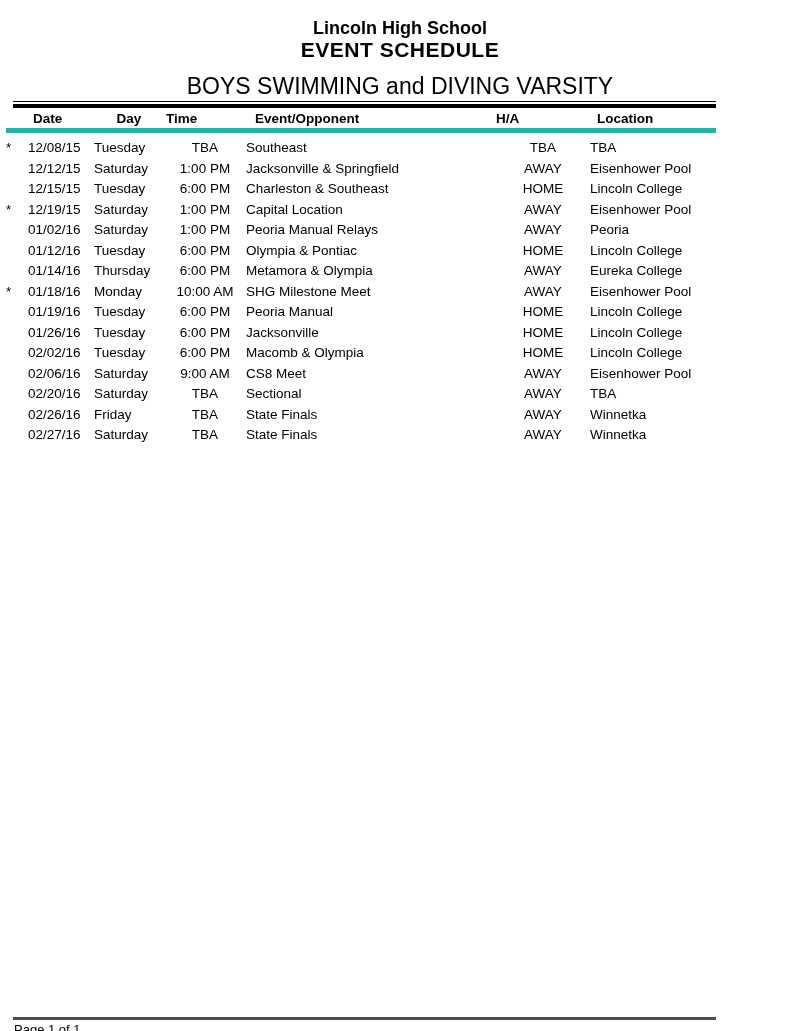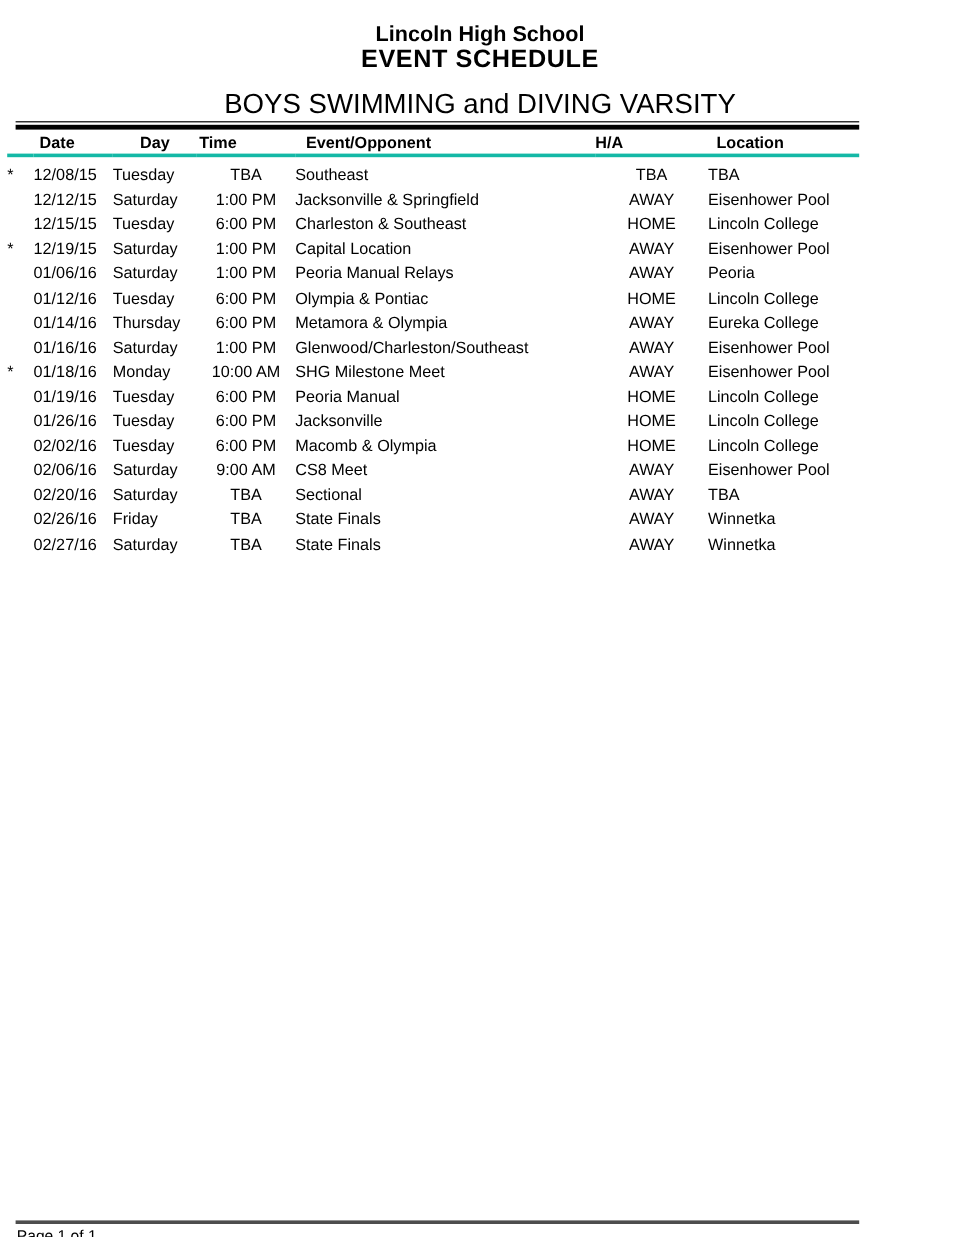--- a/index.html
+++ b/index.html
@@ -76,21 +76,21 @@
   .col-ha   { width: 94px; }
   .col-loc  { width: 200px; }
 
   table.schedule th {
     font-size: 13.5px;
     font-weight: bold;
     height: 20px;
     vertical-align: middle;
     padding: 0;
     text-align: left;
-    border-bottom: 3px solid #14b8a6;
+    border-bottom: 5px solid #14b8a6;
   }
   table.schedule th.c-date { padding-left: 5px; }
   table.schedule th.c-day  { text-align: center; }
   table.schedule th.c-time { padding-left: 2px; }
   table.schedule th.c-event{ padding-left: 9px; }
   table.schedule th.c-ha   { text-align: left; }
   table.schedule th.c-loc  { padding-left: 7px; }
 
   table.schedule td {
     font-size: 13.5px;
@@ -197,21 +197,21 @@
       <td class="c-star">*</td>
       <td class="c-date">12/19/15</td>
       <td class="c-day">Saturday</td>
       <td class="c-time">1:00 PM</td>
       <td class="c-event">Capital Location</td>
       <td class="c-ha">AWAY</td>
       <td class="c-loc">Eisenhower Pool</td>
     </tr>
         <tr>
       <td class="c-star"></td>
-      <td class="c-date">01/06/16</td>
+      <td class="c-date">01/02/16</td>
       <td class="c-day">Saturday</td>
       <td class="c-time">1:00 PM</td>
       <td class="c-event">Peoria Manual Relays</td>
       <td class="c-ha">AWAY</td>
       <td class="c-loc">Peoria</td>
     </tr>
         <tr>
       <td class="c-star"></td>
       <td class="c-date">01/12/16</td>
       <td class="c-day">Tuesday</td>
@@ -221,29 +221,20 @@
       <td class="c-loc">Lincoln College</td>
     </tr>
         <tr>
       <td class="c-star"></td>
       <td class="c-date">01/14/16</td>
       <td class="c-day">Thursday</td>
       <td class="c-time">6:00 PM</td>
       <td class="c-event">Metamora &amp; Olympia</td>
       <td class="c-ha">AWAY</td>
       <td class="c-loc">Eureka College</td>
-    </tr>
-        <tr>
-      <td class="c-star"></td>
-      <td class="c-date">01/16/16</td>
-      <td class="c-day">Saturday</td>
-      <td class="c-time">1:00 PM</td>
-      <td class="c-event">Glenwood/Charleston/Southeast</td>
-      <td class="c-ha">AWAY</td>
-      <td class="c-loc">Eisenhower Pool</td>
     </tr>
         <tr>
       <td class="c-star">*</td>
       <td class="c-date">01/18/16</td>
       <td class="c-day">Monday</td>
       <td class="c-time">10:00 AM</td>
       <td class="c-event">SHG Milestone Meet</td>
       <td class="c-ha">AWAY</td>
       <td class="c-loc">Eisenhower Pool</td>
     </tr>

